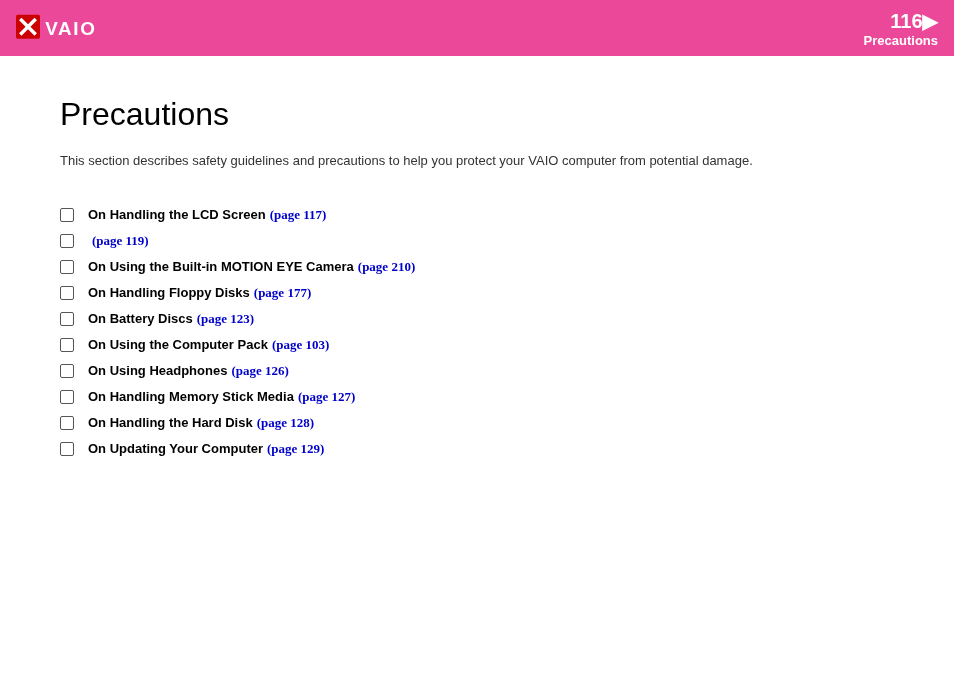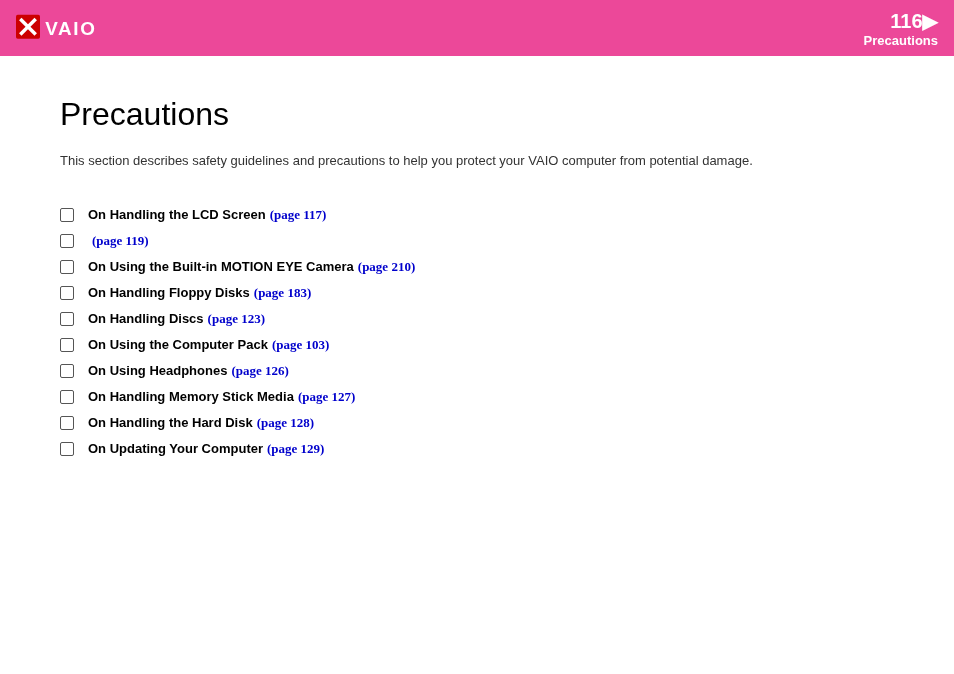--- a/index.html
+++ b/index.html
@@ -156,25 +156,25 @@
         <a class="toc-link" href="#">(page 119)</a>
       </li>
       <li>
         <span class="checkbox-icon"></span>
         <span class="toc-text">On Using the Built-in MOTION EYE Camera </span>
         <a class="toc-link" href="#">(page 210)</a>
       </li>
       <li>
         <span class="checkbox-icon"></span>
         <span class="toc-text">On Handling Floppy Disks </span>
-        <a class="toc-link" href="#">(page 183)</a>
-      </li>
-      <li>
-        <span class="checkbox-icon"></span>
-        <span class="toc-text">On Handling Discs </span>
+        <a class="toc-link" href="#">(page 177)</a>
+      </li>
+      <li>
+        <span class="checkbox-icon"></span>
+        <span class="toc-text">On Battery Discs </span>
         <a class="toc-link" href="#">(page 123)</a>
       </li>
       <li>
         <span class="checkbox-icon"></span>
         <span class="toc-text">On Using the Computer Pack </span>
         <a class="toc-link" href="#">(page 103)</a>
       </li>
       <li>
         <span class="checkbox-icon"></span>
         <span class="toc-text">On Using Headphones </span>

